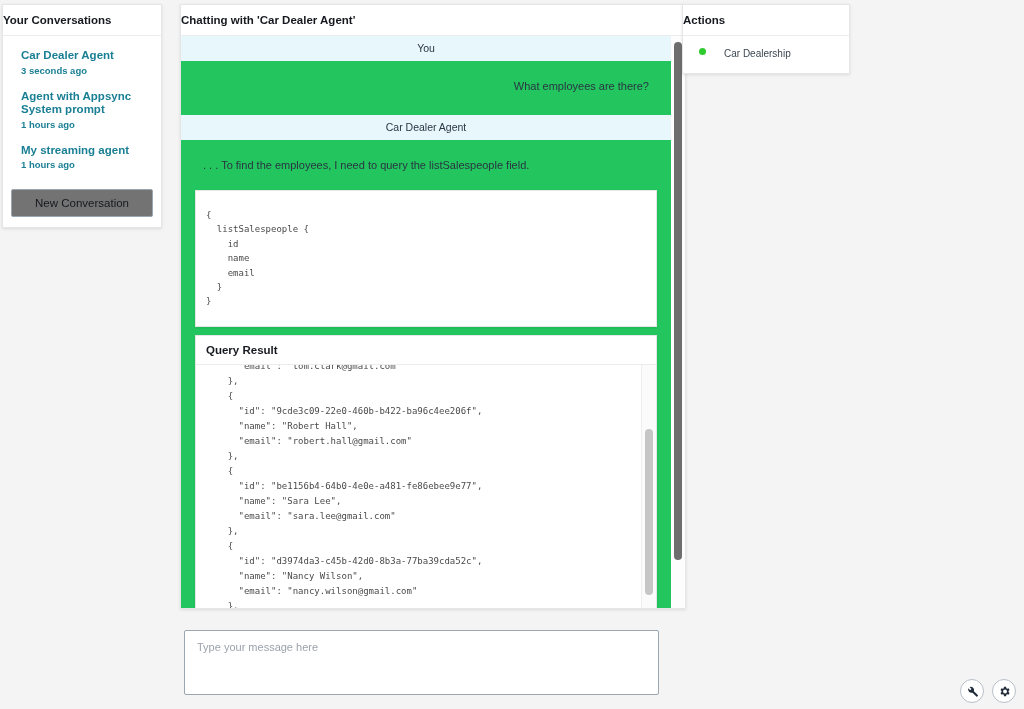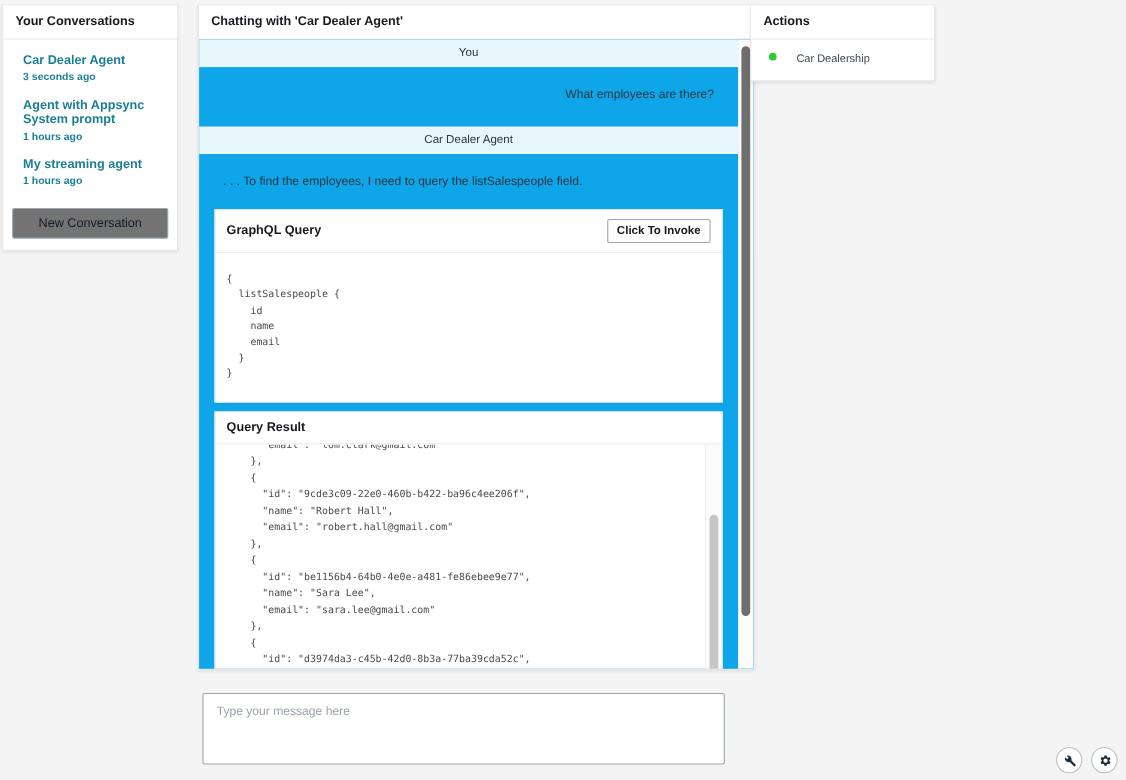--- a/index.html
+++ b/index.html
@@ -15,21 +15,21 @@
   
   .panel {
     background: #ffffff;
     border: 1px solid #e6e6e6;
     box-shadow: 0 1px 3px rgba(0,0,0,0.10);
   }
   .panel-header {
     font-size: 11.5px;
     font-weight: bold;
     color: #16191f;
-    padding: 8px 11px;
+    padding: 8px 0;
     border-bottom: 1px solid #eaeded;
     background: #ffffff;
     line-height: 14px;
   }
 
   
   .sidebar {
     position: absolute; left: 2px; top: 4px;
     width: 160px;
   }
@@ -70,21 +70,21 @@
   
   .chat {
     position: absolute; left: 180px; top: 4px;
     width: 506px; height: 605px;
     display: flex; flex-direction: column;
   }
   .chat-body {
     position: relative;
     flex: 1;
     overflow: hidden;
-    background: #0ea5e9;
+    background: #22c55e;
   }
   .chat-scrollport {
     position: absolute;
     left: 0; top: 0; right: 14px; bottom: 0;
     overflow: hidden;
   }
   .speaker-bar {
     background: #e8f7fc;
     text-align: center;
     font-size: 10.5px;
@@ -262,24 +262,20 @@
 
       <div class="chat-scrollport">
 
         <div class="speaker-bar">You</div>
         <div class="msg-user">What employees are there?</div>
 
         <div class="speaker-bar">Car Dealer Agent</div>
         <div class="msg-agent">. . . To find the employees, I need to query the listSalespeople field.</div>
 
         <div class="card">
-          <div class="card-header">
-            <span class="card-title">GraphQL Query</span>
-            <button class="invoke-btn">Click To Invoke</button>
-          </div>
           <pre class="code">{
   listSalespeople {
     id
     name
     email
   }
 }</pre>
         </div>
 
         <div class="card">

